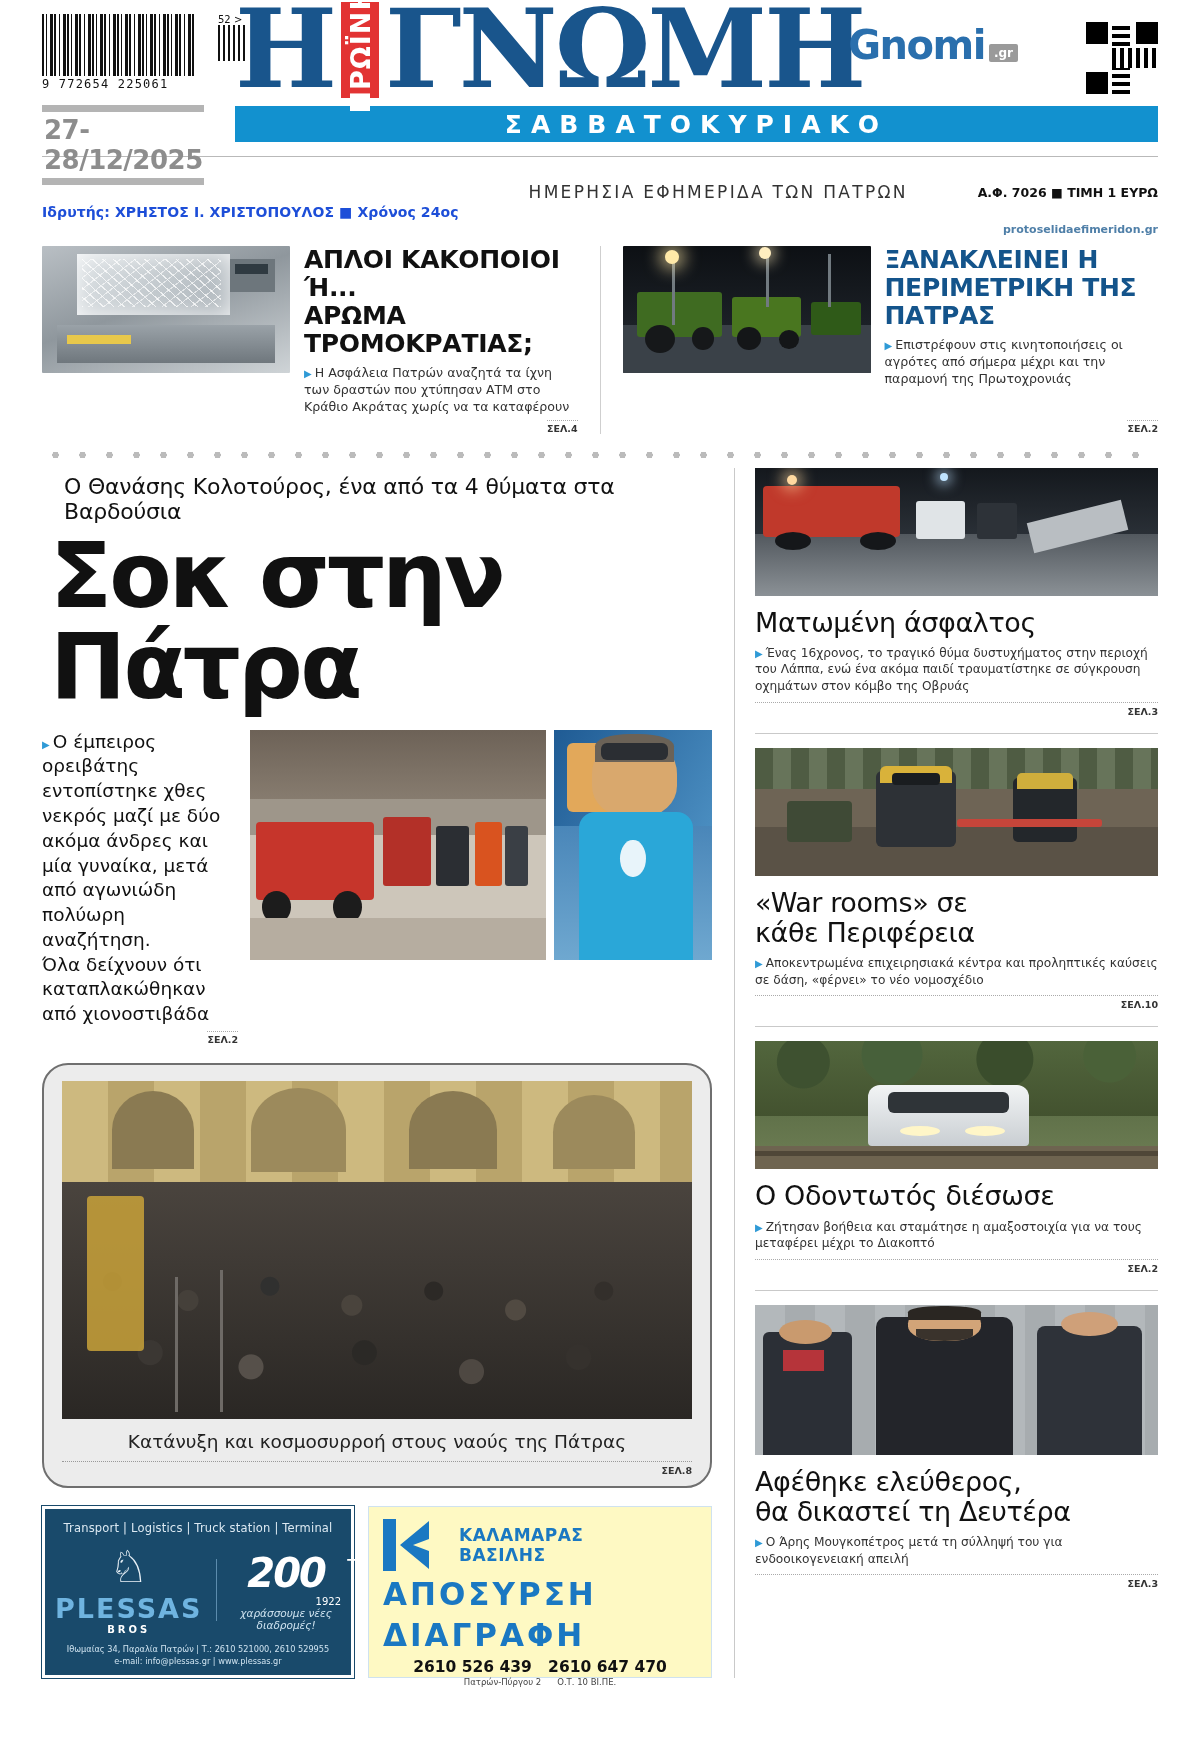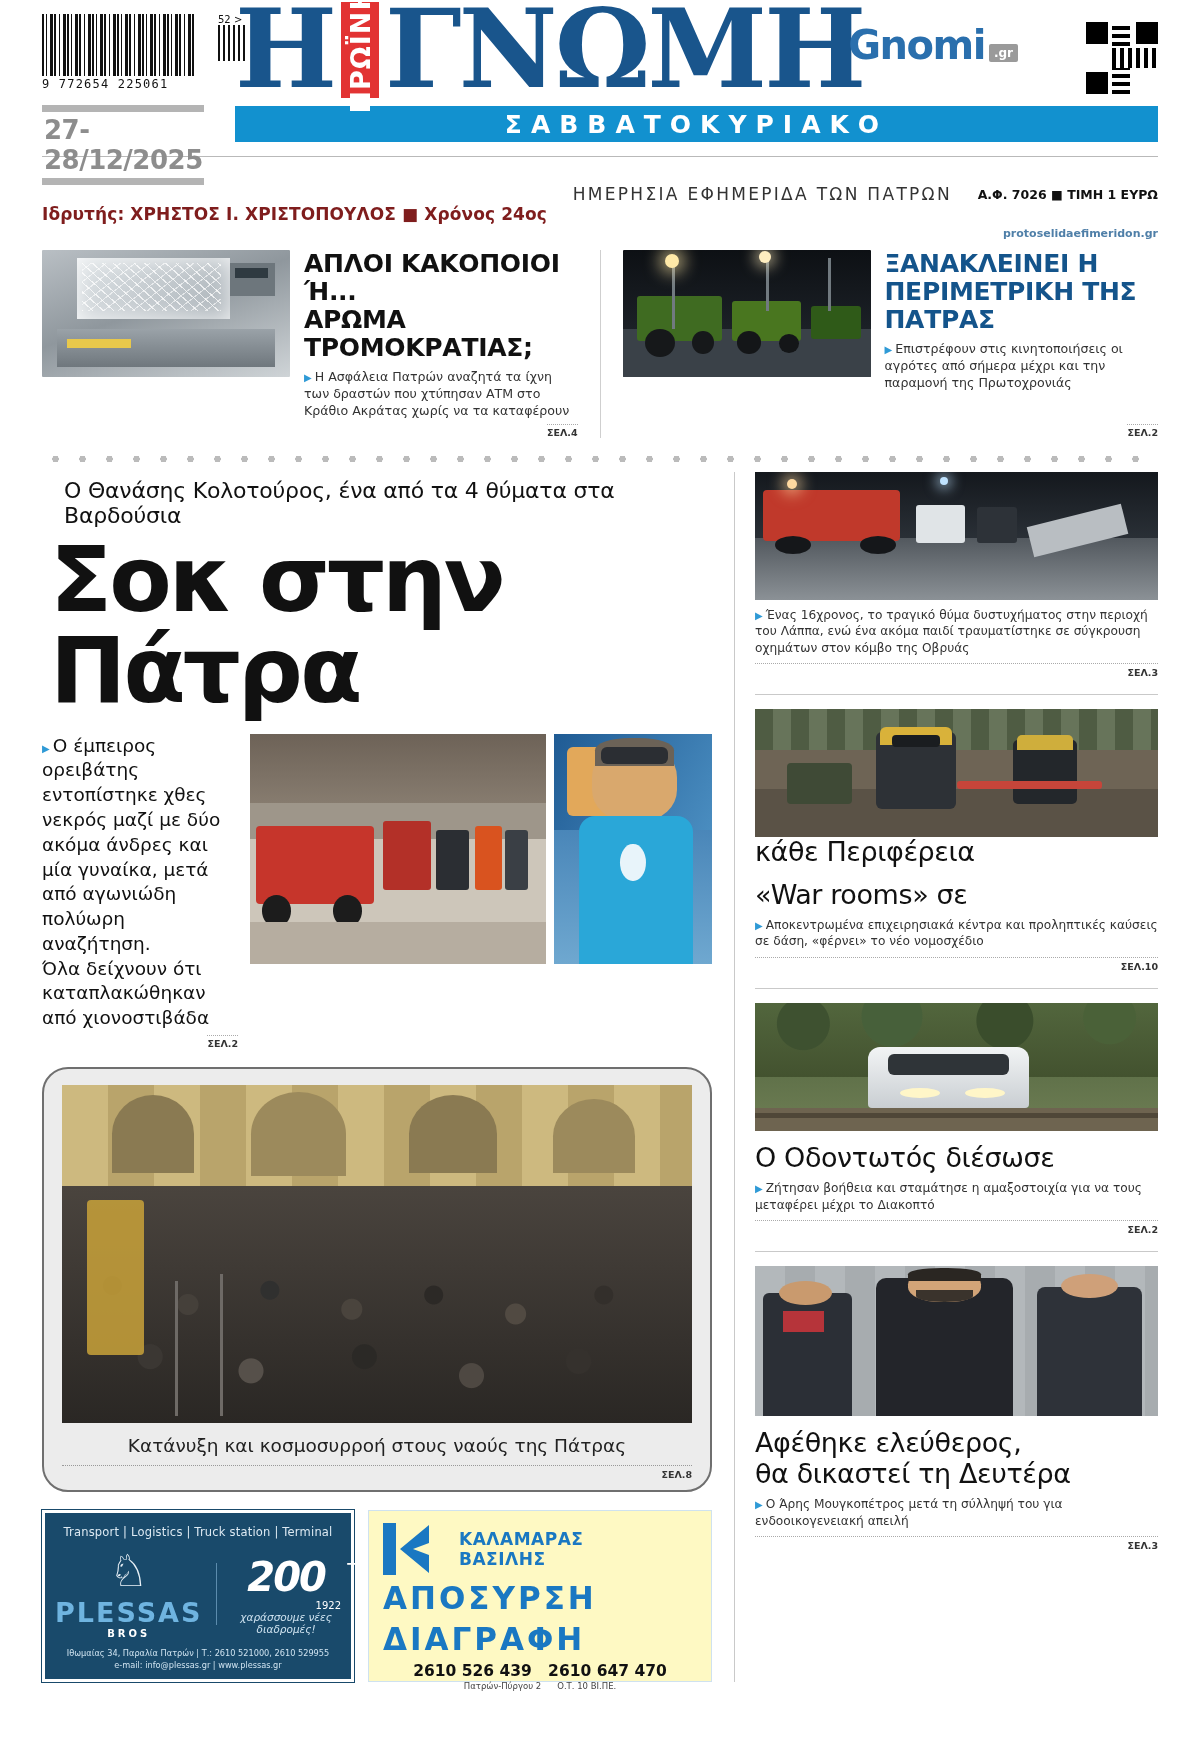--- a/index.html
+++ b/index.html
@@ -64,21 +64,21 @@
       linear-gradient(#000,#000) 0 50px/22px 22px no-repeat,
       linear-gradient(#fff,#fff) 5px 55px/12px 12px no-repeat,
       linear-gradient(#000,#000) 8px 58px/6px 6px no-repeat,
       repeating-linear-gradient(90deg,#000 0 4px,#fff 4px 8px) 26px 26px/44px 20px no-repeat,
       repeating-linear-gradient(0deg,#000 0 4px,#fff 4px 8px) 26px 0/18px 72px no-repeat,
       #fff;
   }
 
   .info-bar { display: flex; align-items: center; justify-content: space-between;
     border-top: 1px solid #b9b9b9; margin-top: 6px; padding-top: 7px; }
-  .info-left { font-size: 17px; font-weight: 700; color: #7f1d1d; letter-spacing: 0.1px; margin-top: 40px; }
+  .info-left { font-size: 14px; font-weight: 700; color: #1d4ed8; letter-spacing: 0.1px; margin-top: 40px; }
   .info-center { font-size: 17px; color: #333; letter-spacing: 2.3px; }
   .info-right { font-size: 12.5px; font-weight: 700; color: #111; }
   .proto-url { text-align: right; font-size: 11px; color: #4f7fa8; margin-top: 3px; font-weight: 700; }
 
   
   .teasers { display: flex; gap: 22px; margin-top: 10px; }
   .teaser { flex: 1; display: flex; gap: 14px; }
   .teaser.second { border-left: 1px solid #cfcfcf; padding-left: 22px; }
   .teaser-img { width: 248px; height: 127px; flex: 0 0 248px; border-radius: 1px; overflow: hidden; position: relative; }
   .teaser-body { flex: 1; min-width: 0; position: relative; padding-bottom: 18px;}
@@ -399,20 +399,21 @@
             <i style="left:2%;top:14%;width:34%;height:40%;background:#c0392b;border-radius:4px;"></i>
             <i style="left:5%;top:50%;width:9%;height:14%;background:#15171a;border-radius:50%;"></i>
             <i style="left:26%;top:50%;width:9%;height:14%;background:#15171a;border-radius:50%;"></i>
             <i style="left:40%;top:26%;width:12%;height:30%;background:#e0e4e7;border-radius:3px;"></i>
             <i style="left:55%;top:28%;width:10%;height:28%;background:#2d3238;border-radius:3px;"></i>
             <i style="left:68%;top:34%;width:24%;height:24%;background:#b9bec2;transform:rotate(-14deg);"></i>
             <i style="left:8%;top:6%;width:10px;height:10px;border-radius:50%;background:#ffd9a0;box-shadow:0 0 14px 6px rgba(255,217,160,.55);"></i>
             <i style="left:46%;top:4%;width:8px;height:8px;border-radius:50%;background:#bfe3ff;box-shadow:0 0 12px 5px rgba(191,227,255,.5);"></i>
           </div>
         </div>
+        <div class="r-h">Ματωμένη άσφαλτος</div>
         <div class="r-p">
           <span class="bullet">▶</span><span>Ένας 16χρονος, το τραγικό θύμα δυστυχήματος στην περιοχή του Λάππα, ενώ ένα ακόμα παιδί τραυματίστηκε σε σύγκρουση οχημάτων στον κόμβο της Οβρυάς</span>
         </div>
         <div class="r-sel">ΣΕΛ.3</div>
       </div>
       <div class="r-sep"></div>
 
       <div class="r-item">
         <div class="r-img">
           <div class="ph" style="background:linear-gradient(#5d6b4f 0 30%,#6e6455 30% 100%);">
@@ -420,22 +421,22 @@
             <i style="left:0;top:62%;width:100%;height:38%;background:#5a5246;"></i>
             <i style="left:30%;top:18%;width:20%;height:60%;background:#2d3136;border-radius:6px;"></i>
             <i style="left:31%;top:14%;width:18%;height:14%;background:#d9b23a;border-radius:6px 6px 0 0;"></i>
             <i style="left:34%;top:20%;width:12%;height:9%;background:#1a1d20;border-radius:4px;"></i>
             <i style="left:64%;top:24%;width:16%;height:50%;background:#23272b;border-radius:5px;"></i>
             <i style="left:65%;top:20%;width:14%;height:12%;background:#cfae3c;border-radius:5px 5px 0 0;"></i>
             <i style="left:50%;top:56%;width:36%;height:6%;background:#c6453a;border-radius:3px;"></i>
             <i style="left:8%;top:42%;width:16%;height:32%;background:#3f4a36;border-radius:4px;"></i>
           </div>
         </div>
+        <div class="r-h">«War rooms» σε</div>
         <div class="r-h" style="margin-top:0">κάθε Περιφέρεια</div>
-        <div class="r-h">«War rooms» σε</div>
         <div class="r-p">
           <span class="bullet">▶</span><span>Αποκεντρωμένα επιχειρησιακά κέντρα και προληπτικές καύσεις σε δάση, «φέρνει» το νέο νομοσχέδιο</span>
         </div>
         <div class="r-sel">ΣΕΛ.10</div>
       </div>
       <div class="r-sep"></div>
 
       <div class="r-item">
         <div class="r-img">
           <div class="ph" style="background:linear-gradient(#4c5f3a,#6f7f55);">

